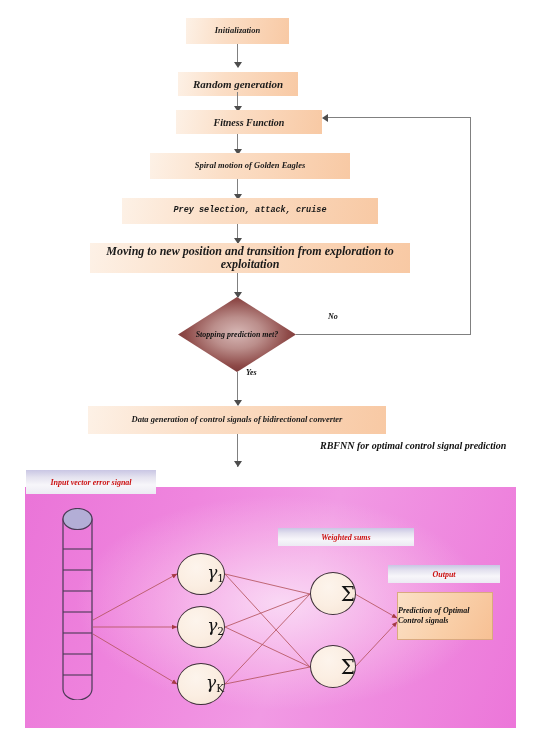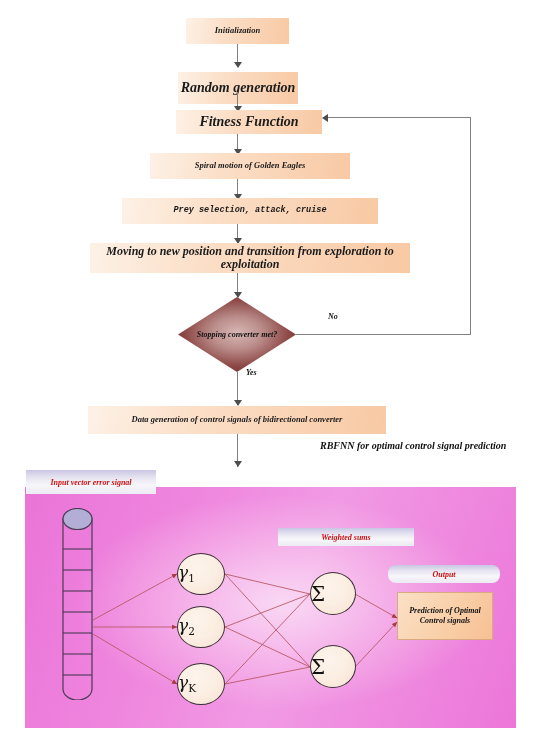--- a/index.html
+++ b/index.html
@@ -90,62 +90,61 @@
 
   
   #ivec{position:absolute;}
 
   
   .neuron{
     position:absolute;
     border-radius:50%;
     border:1.3px solid #3d3038;
     background:radial-gradient(ellipse at 40% 34%,#fdf4ec 0%,#fbeee2 48%,#f5e2d2 100%);
-    display:flex;align-items:center;justify-content:flex-start;
+    display:flex;align-items:center;justify-content:flex-end;
     box-sizing:border-box;
   }
   .neuron span{
     font-family:"DejaVu Serif", serif;
     font-style:italic;
     color:#111;
     line-height:1;
     display:block;
   }
   .neuron span sub{font-size:62%;font-style:normal;}
 
   .outbox{
     position:absolute;
     background:linear-gradient(120deg,#fbe0c6 0%,#f9cfa8 55%,#f7c094 100%);
     border:1px solid #d9a97f;
     display:flex;align-items:center;justify-content:center;
-    text-align:center;
     font-style:italic;font-weight:bold;
     color:#111;line-height:1.2;
     box-sizing:border-box;
   }
   svg.links{position:absolute;left:0;top:0;overflow:visible;}
 </style>
 </head>
 <body>
 
 <div id="root">
 
   <div class="pbox" style="left:186px;top:18px;width:103px;height:26px;font-size:8.5px;">
     <span>Initialization</span>
   </div>
   <div class="vline" style="left:236.6px;top:44px;height:20px;"></div>
   <div class="arrowdown" style="left:233.5px;top:62px;"></div>
 
-  <div class="pbox" style="left:178px;top:72px;width:120px;height:32px;font-size:14px;">
+  <div class="pbox" style="left:178px;top:72px;width:120px;height:24px;font-size:11px;">
     <span>Random generation</span>
   </div>
   <div class="vline" style="left:236.6px;top:92px;height:18px;"></div>
   <div class="arrowdown" style="left:233.5px;top:106px;"></div>
 
-  <div class="pbox" style="left:176px;top:110px;width:146px;height:24px;font-size:14px;">
+  <div class="pbox" style="left:176px;top:110px;width:146px;height:24px;font-size:10px;">
     <span>Fitness Function</span>
   </div>
   <div class="vline" style="left:236.6px;top:134px;height:20px;"></div>
   <div class="arrowdown" style="left:233.5px;top:149px;"></div>
 
   <div class="pbox" style="left:150px;top:153px;width:200px;height:26px;font-size:8.5px;">
     <span>Spiral motion of Golden Eagles</span>
   </div>
   <div class="vline" style="left:236.6px;top:179px;height:21px;"></div>
   <div class="arrowdown" style="left:233.5px;top:194px;"></div>
@@ -167,21 +166,21 @@
       <defs>
         <radialGradient id="dgrad" cx="50%" cy="48%" r="62%">
           <stop offset="0%" stop-color="#d7b7b5"></stop>
           <stop offset="34%" stop-color="#bb8e8b"></stop>
           <stop offset="70%" stop-color="#8e4a48"></stop>
           <stop offset="100%" stop-color="#6a2a2c"></stop>
         </radialGradient>
       </defs>
       <polygon points="59,0 118,37.5 59,75 0,37.5" fill="url(#dgrad)"></polygon>
     </svg>
-    <span class="dlabel" style="font-size:8px;">Stopping converter met?</span>
+    <span class="dlabel" style="font-size:8px;">Stopping prediction met?</span>
   </div>
 
   <div class="hline" style="left:296px;top:334px;width:175px;"></div>
   <div class="vline" style="left:470px;top:117px;height:218px;width:1.2px;"></div>
   <div class="hline" style="left:327px;top:117px;width:144px;"></div>
   <div class="arrowleft" style="left:322px;top:113.5px;"></div>
   <div class="edgelabel" style="left:328px;top:312px;font-size:8px;">No</div>
 
   <div class="vline" style="left:236.6px;top:372px;height:33px;"></div>
   <div class="arrowdown" style="left:233.5px;top:400px;"></div>
@@ -256,21 +255,21 @@
       <span style="font-size:20px;font-style:normal;">Σ</span>
     </div>
 
     <div class="outbox" style="left:372px;top:105px;width:96px;height:48px;font-size:8px;">
       <span>Prediction of Optimal Control signals</span>
     </div>
 
     <div class="chip" style="left:253px;top:41px;width:136px;height:18px;font-size:8px;">
       <span>Weighted sums</span>
     </div>
-    <div class="chip" style="left:363px;top:78px;width:112px;height:18px;font-size:8px;border-radius:8px;">
+    <div class="chip" style="left:363px;top:78px;width:112px;height:18px;font-size:8px;">
       <span>Output</span>
     </div>
   </div>
 
   <div class="chip" style="left:26px;top:470px;width:130px;height:24px;font-size:8px;">
     <span>Input vector error signal</span>
   </div>
 
 </div>
 

